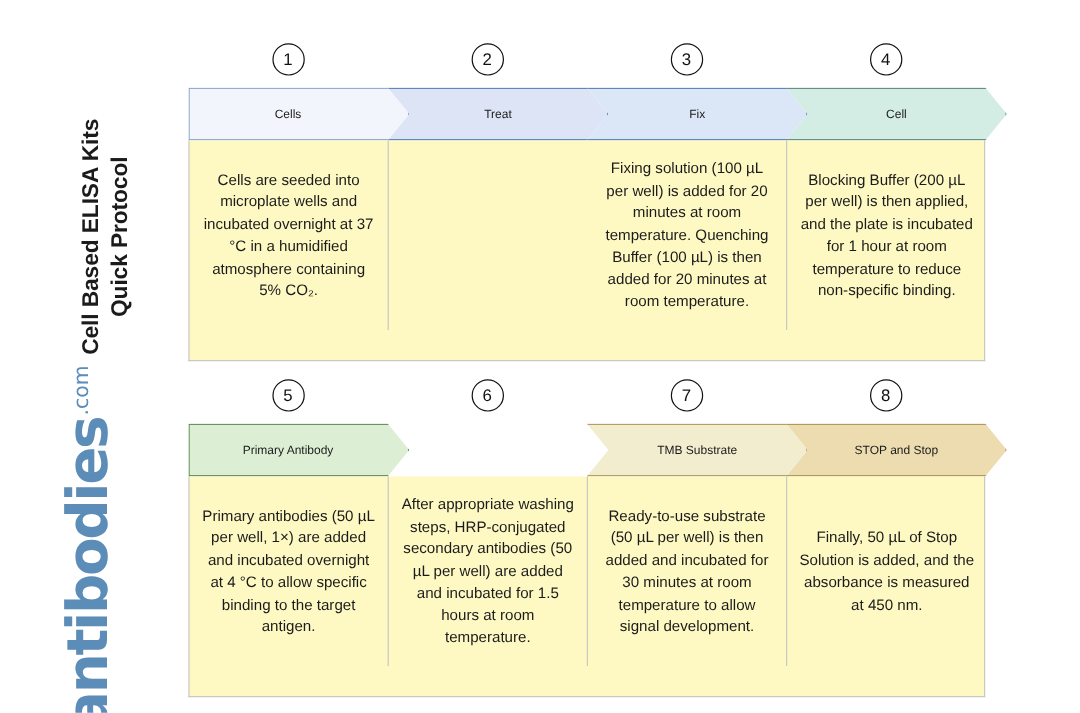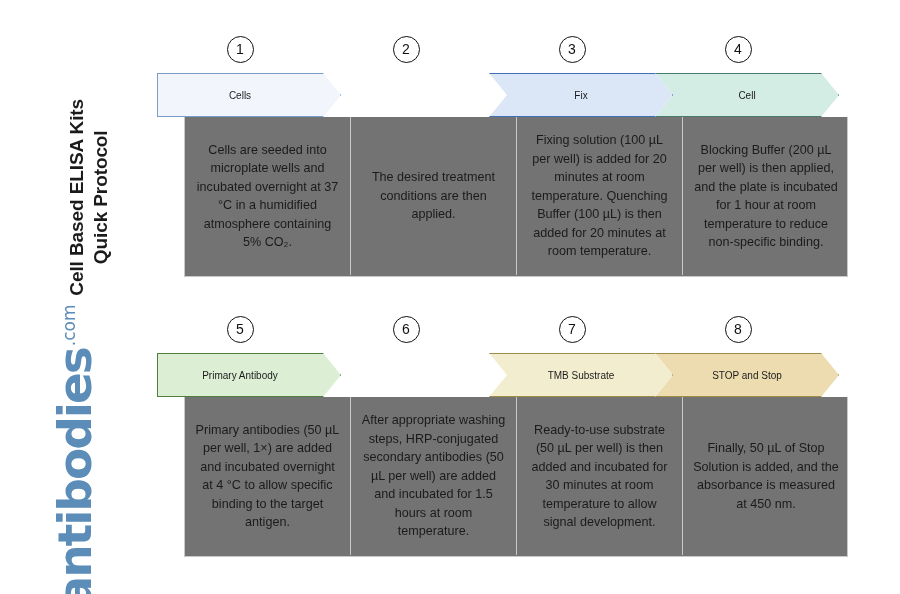--- a/index.html
+++ b/index.html
@@ -105,26 +105,25 @@
     display: flex;
     align-items: center;
     justify-content: center;
     font-size: 10px;
     color: #1b1b1b;
   }
   .chev-label { position: relative; z-index: 2; }
 
   .body-strip {
     position: relative;
-    height: 160px;
+    height: 184px;
     border: 1px solid #c8c8c8;
     border-top: none;
     box-sizing: border-box;
-    background: #737373;
-    margin-left: 27px;
+    background: #fef9c3;
   }
   .body-cell {
     position: absolute;
     top: 0;
     height: 158px;
     box-sizing: border-box;
     border-right: 1px solid #c8c8c8;
     display: flex;
     align-items: center;
     justify-content: center;
@@ -153,33 +152,33 @@
   <div class="badge-strip">
       <div class="step-badge" style="left: 69.5px;">1</div>
       <div class="step-badge" style="left: 235.5px;">2</div>
       <div class="step-badge" style="left: 401.5px;">3</div>
       <div class="step-badge" style="left: 567.5px;">4</div>
     </div>
   <div class="banner-strip" style="width: 682px;">
       <div class="chevron" style="left: 0px; width: 184px; background: rgb(242, 246, 252); border: 1.4px solid rgb(122, 156, 198); clip-path: polygon(0px 0px, calc(100% - 18px) 0px, 100% 50%, calc(100% - 18px) 100%, 0px 100%); padding-left: 0px; padding-right: 18px; z-index: 10;">
         <span class="chev-label">Cells</span>
       </div>
+      <div class="chevron" style="left: 166px; width: 184px; background: rgb(221, 228, 245); border: 1.4px solid rgb(63, 111, 181); clip-path: polygon(0px 0px, calc(100% - 18px) 0px, 100% 50%, calc(100% - 18px) 100%, 0px 100%, 18px 50%); padding-left: 18px; padding-right: 18px; z-index: 9;">
+        <span class="chev-label">Treat</span>
+      </div>
       <div class="chevron" style="left: 332px; width: 184px; background: rgb(219, 231, 246); border: 1.4px solid rgb(63, 111, 181); clip-path: polygon(0px 0px, calc(100% - 18px) 0px, 100% 50%, calc(100% - 18px) 100%, 0px 100%, 18px 50%); padding-left: 18px; padding-right: 18px; z-index: 8;">
         <span class="chev-label">Fix</span>
       </div>
       <div class="chevron" style="left: 498px; width: 184px; background: rgb(211, 236, 228); border: 1.4px solid rgb(74, 122, 112); clip-path: polygon(0px 0px, calc(100% - 18px) 0px, 100% 50%, calc(100% - 18px) 100%, 0px 100%, 18px 50%); padding-left: 18px; padding-right: 18px; z-index: 7;">
         <span class="chev-label">Cell</span>
       </div>
     </div>
   <div class="body-strip" style="width: 664px;">
       <div class="body-cell" style="left: 0px; width: 166px;">
         <div class="body-text">Cells are seeded into microplate wells and incubated overnight at 37 °C in a humidified atmosphere containing 5% CO₂.</div>
-      </div>
-      <div class="body-cell" style="left: 166px; width: 166px;">
-        <div class="body-text">The desired treatment conditions are then applied.</div>
       </div>
       <div class="body-cell" style="left: 332px; width: 166px; align-items: center;">
         <div class="body-text">Fixing solution (100 µL per well) is added for 20 minutes at room temperature. Quenching Buffer (100 µL) is then added for 20 minutes at room temperature.</div>
       </div>
       <div class="body-cell last" style="left: 498px; width: 166px;">
         <div class="body-text">Blocking Buffer (200 µL per well) is then applied, and the plate is incubated for 1 hour at room temperature to reduce non-specific binding.</div>
       </div>
     </div>
 </div>
 

